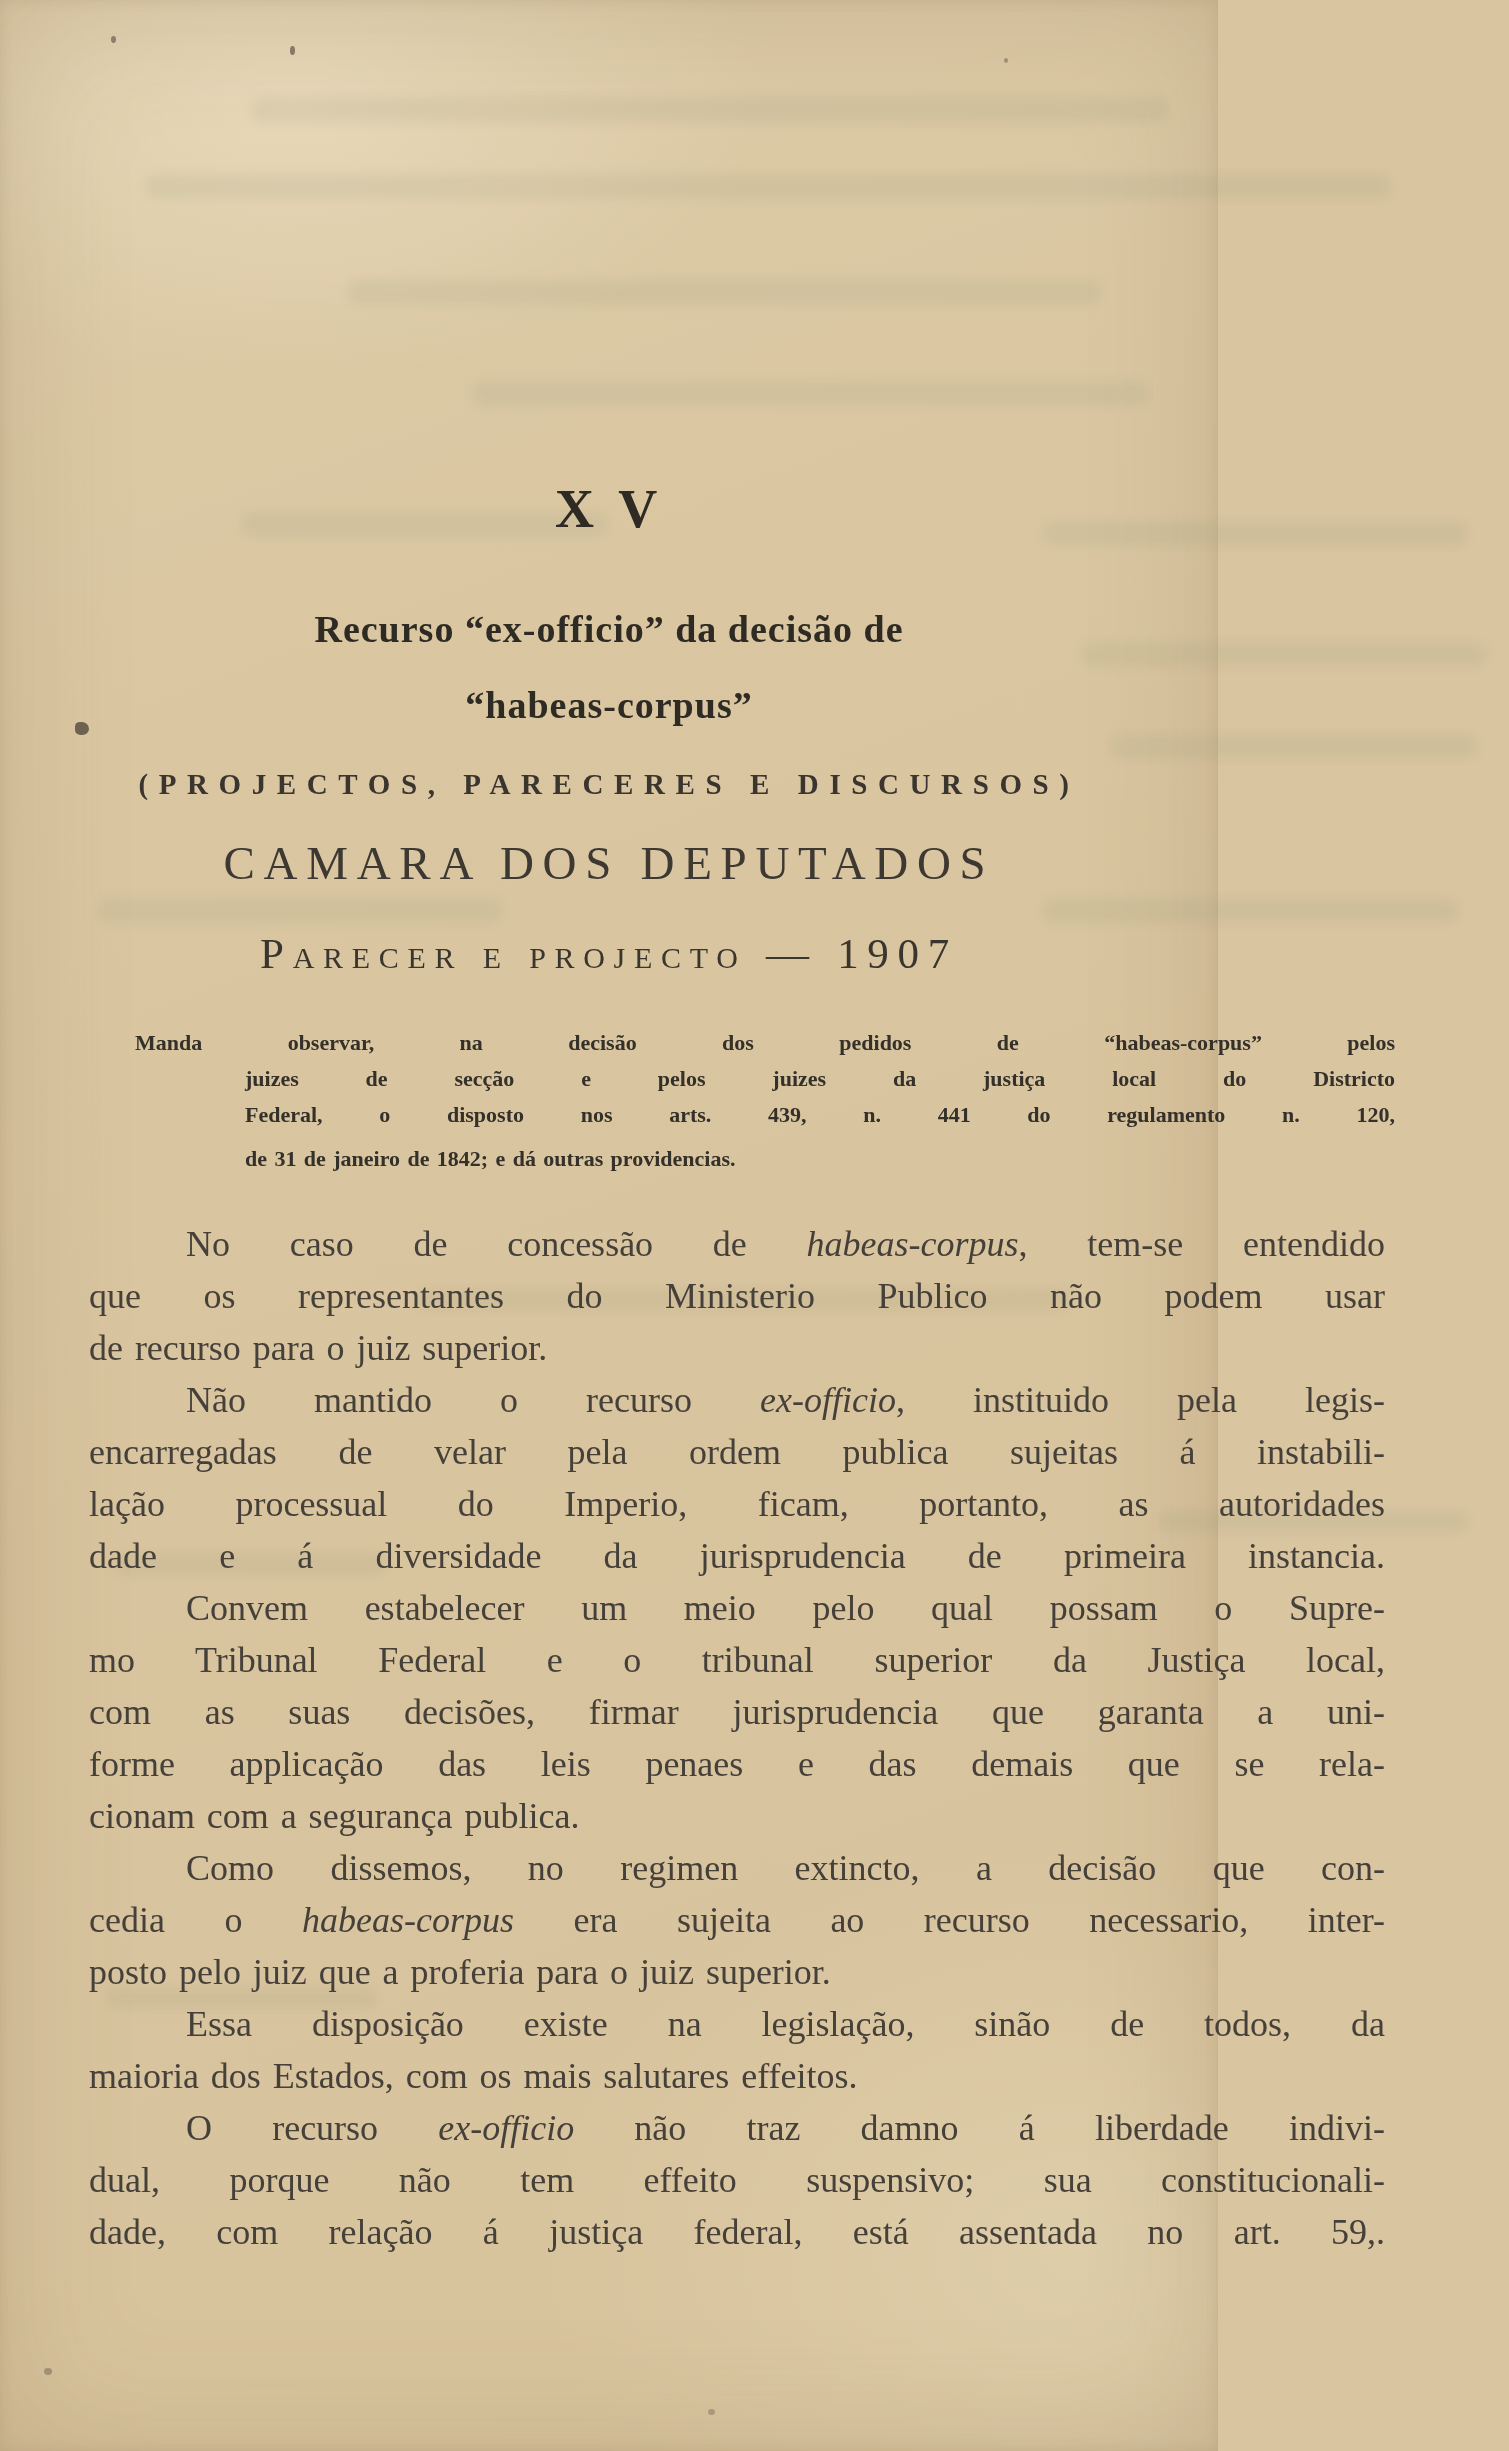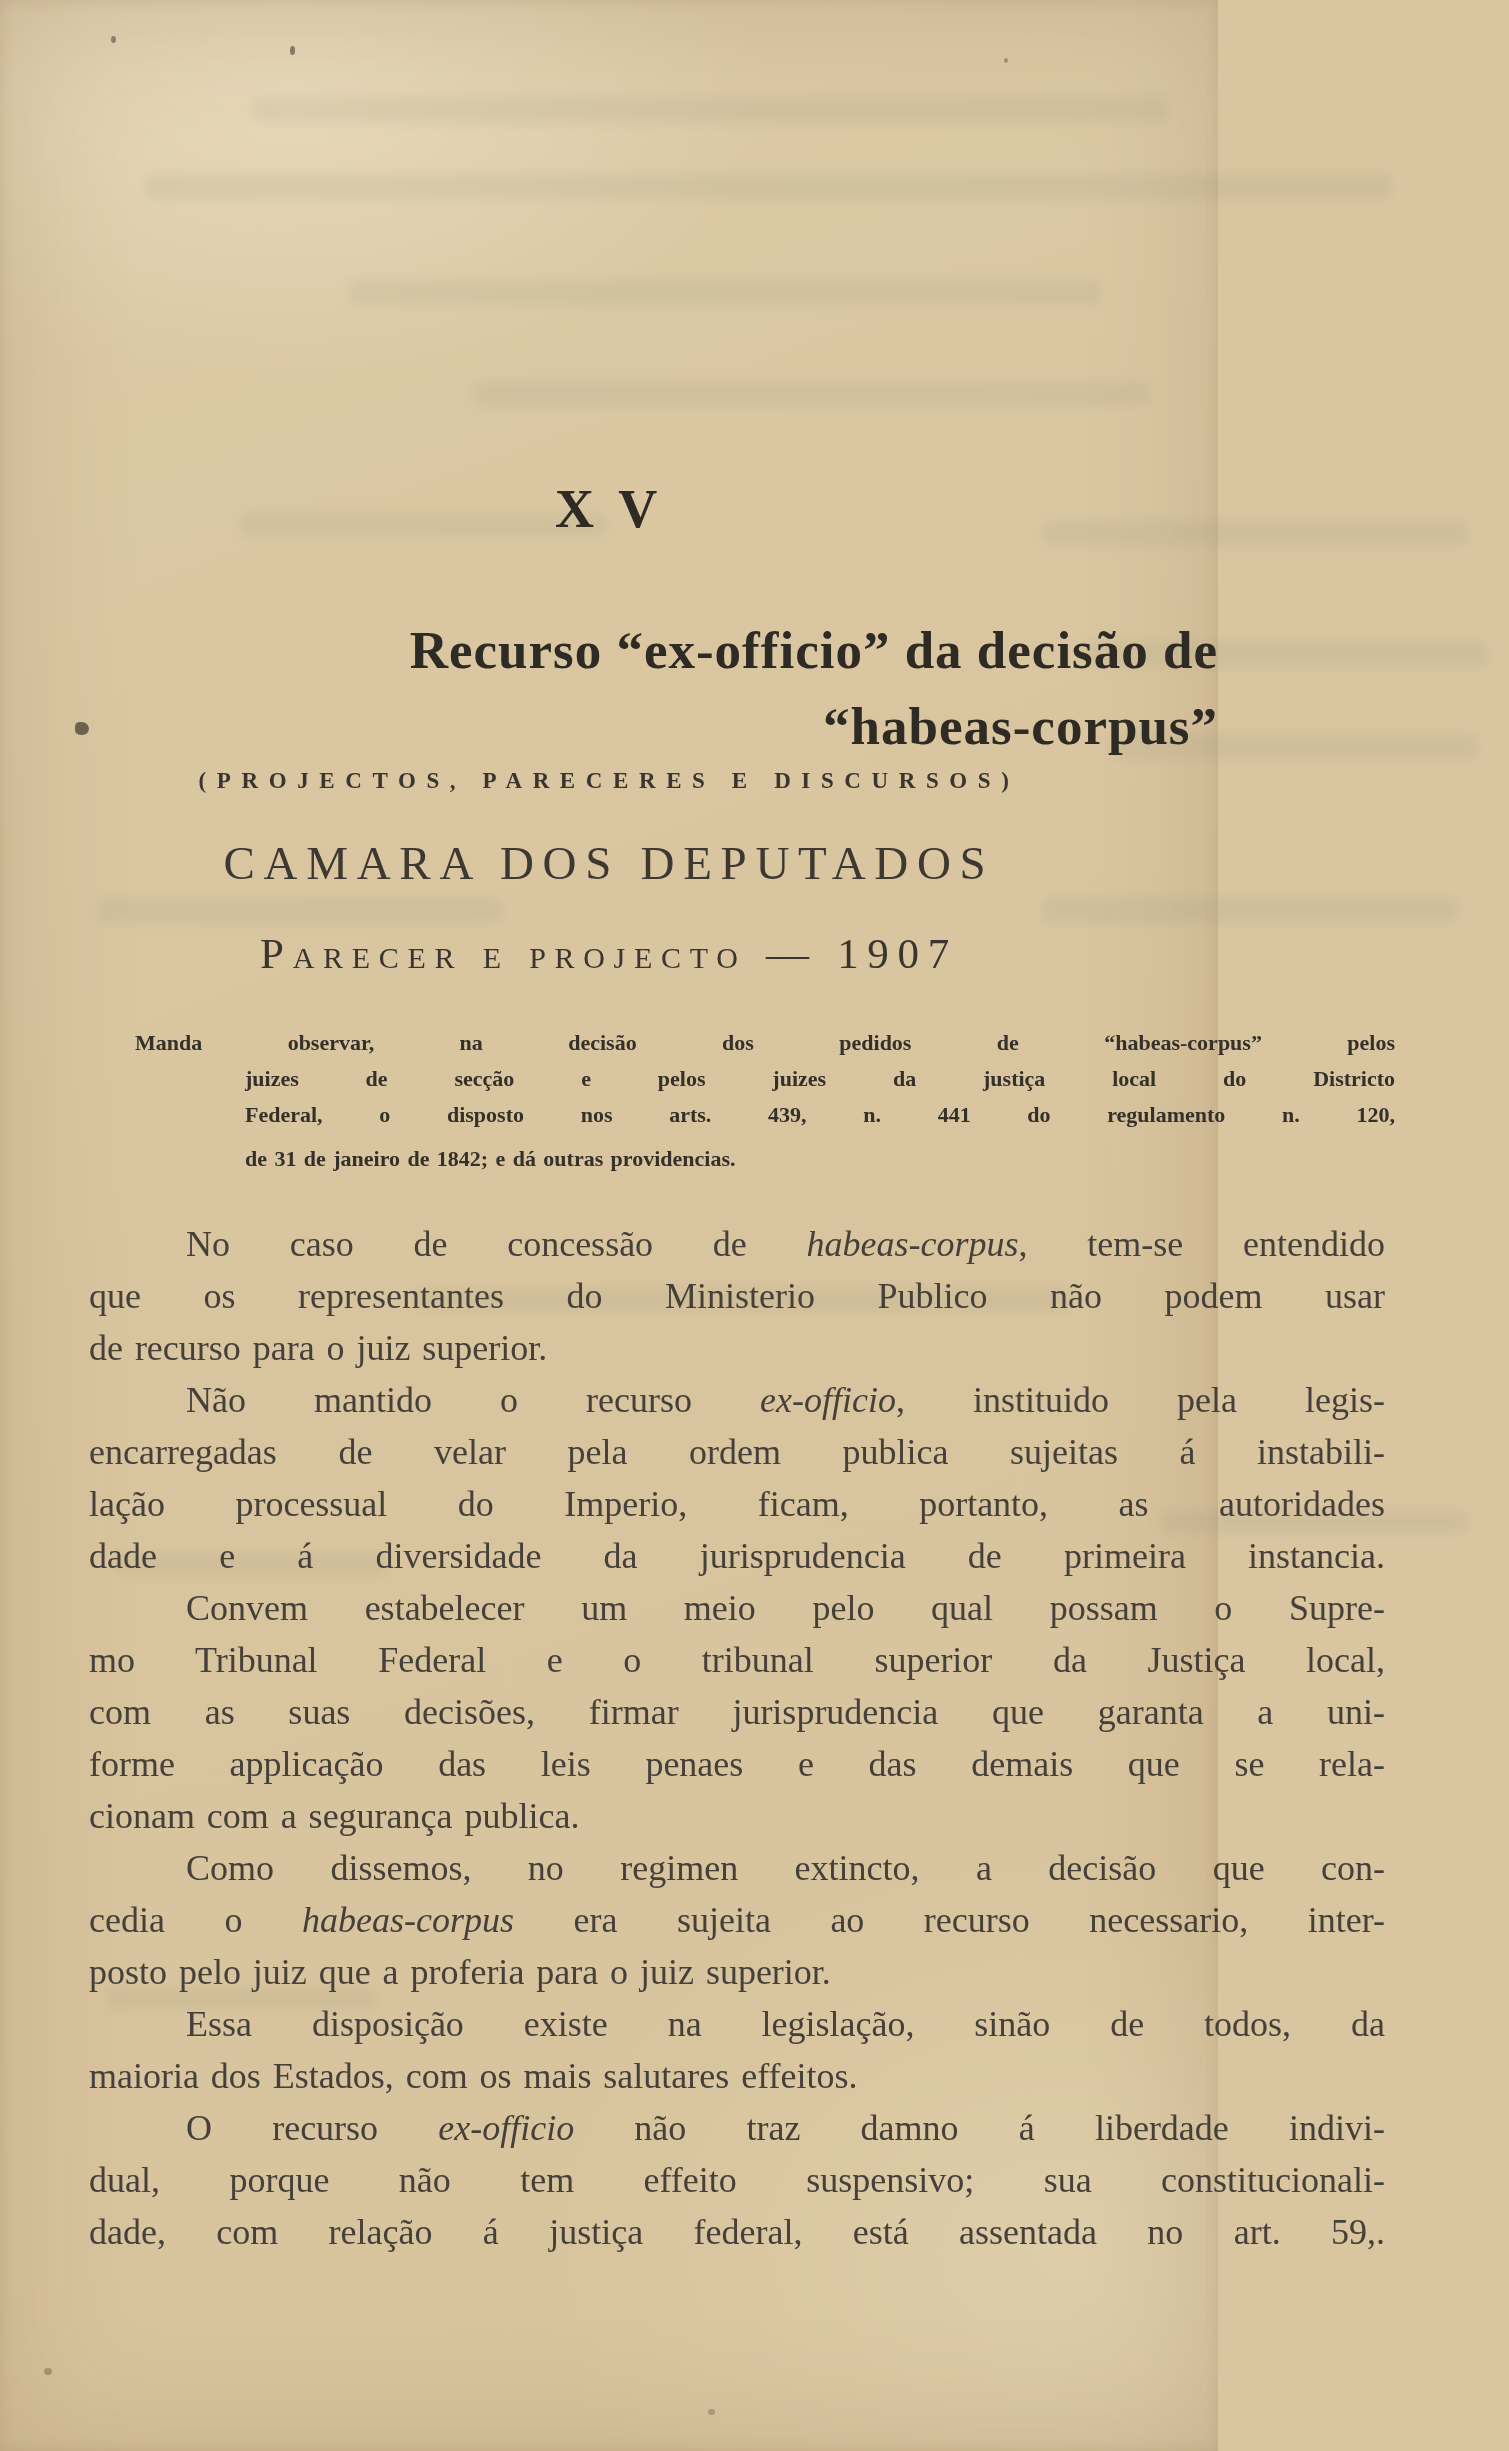--- a/index.html
+++ b/index.html
@@ -33,27 +33,27 @@
   }
   .speck{position:absolute;background:#4a4036;border-radius:50%;}
   
   .chapter{
     position:absolute;top:478px;left:0;width:100%;
     text-align:center;font-weight:bold;font-size:54px;letter-spacing:5.8px;
     color:var(--ink-heading);
   }
   .title{
     position:absolute;top:591px;left:0;width:100%;
-    text-align:right;font-weight:bold;font-size:53px;line-height:76px;
-    letter-spacing:1px;color:var(--ink-heading);margin-top:21px;
+    text-align:center;font-weight:bold;font-size:38px;line-height:76px;
+    letter-spacing:1px;color:var(--ink-heading);
   }
   .title span{display:block;}
   .subtitle{
     position:absolute;top:768px;left:0;width:100%;
-    text-align:center;font-weight:bold;font-size:23px;letter-spacing:10.6px;
+    text-align:center;font-weight:bold;font-size:29px;letter-spacing:10.6px;
     color:#3a352e;
   }
   .institution{
     position:absolute;top:836px;left:0;width:100%;
     text-align:center;font-size:47px;letter-spacing:8.7px;
     color:#3d3831;
   }
   .section-heading{
     position:absolute;top:929px;left:0;width:100%;
     text-align:center;font-size:43px;letter-spacing:8.7px;

